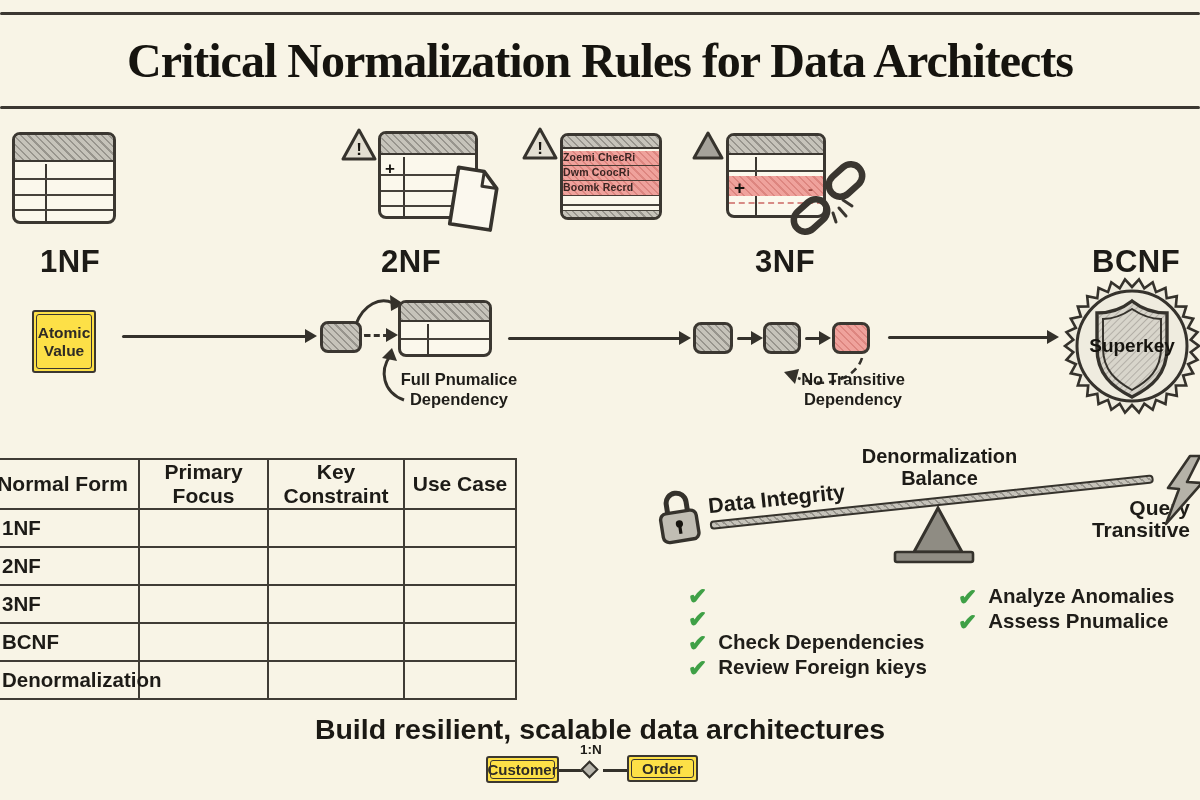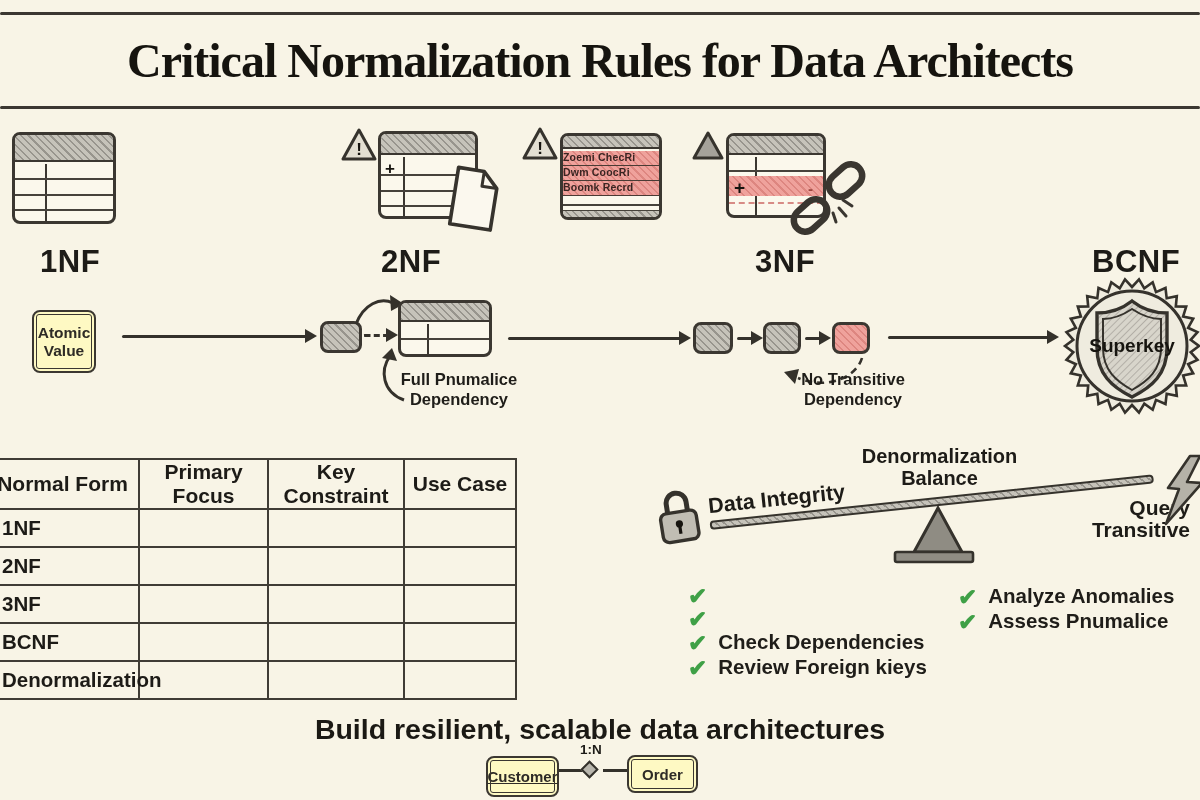--- a/index.html
+++ b/index.html
@@ -29,21 +29,21 @@
   .hline{position:absolute;left:0;right:0;height:1.8px;background:#46423b;}
   .plus{position:absolute;font-weight:700;font-size:17px;color:#16140f;line-height:1;}
   .minus{position:absolute;font-weight:700;font-size:15px;color:#9c4740;line-height:1;}
 
   .red-row{height:15px;border-bottom:1.8px solid #4a3b34;font-weight:700;font-size:10.5px;line-height:13px;
            color:#3a2522;padding-left:0;letter-spacing:.2px;overflow:hidden;}
 
   .flow-box{position:absolute;width:42px;height:32px;border:3px solid var(--line);border-radius:8px;}
   .note{position:absolute;font-weight:700;font-size:16.5px;line-height:19.5px;text-align:center;color:#1f1d19;}
 
-  .dbl-box{position:absolute;border:2.5px solid var(--line);border-radius:8px;background:#fef9c3;}
+  .dbl-box{position:absolute;border:2.5px solid var(--line);border-radius:3px;background:#fde047;}
   .dbl-box::after{content:"";position:absolute;inset:2px;border:1.6px solid var(--line);border-radius:3px;pointer-events:none;}
 
   .atomic{display:flex;align-items:center;justify-content:center;text-align:center;
           font-weight:700;font-size:15.5px;line-height:17.5px;}
 
   .arrow{position:absolute;height:3px;background:#34312b;border-radius:2px;}
   .arrow::after{content:"";position:absolute;right:-3px;top:-5.6px;width:0;height:0;
                 border-left:12px solid #34312b;border-top:7px solid transparent;border-bottom:7px solid transparent;}
   .arrow.dashed{background:none;border-top:3px dashed #34312b;height:0;}
   .arrow.dashed::after{top:-8.6px;}
@@ -335,24 +335,24 @@
       </li>
 
       <li>
         <span class="check">✔</span>
         <span>Assess Pnumalice</span>
       </li>
     </ul>
 
   <div class="tagline" style="top:713px;">Build resilient, scalable data architectures</div>
 
-  <div class="dbl-box er-entity" style="left:486px;top:756px;width:73px;height:41px;text-decoration:underline;">
+  <div class="dbl-box er-entity" style="left:486px;top:756px;width:73px;height:27px;">
     <span>Customer</span>
   </div>
   <div class="er-line" style="left:559px;top:769px;width:24px;"></div>
   <div class="er-label" style="left:576px;top:742px;width:30px;">1:N</div>
   <div class="er-diamond" style="left:583px;top:763px;"></div>
   <div class="er-line" style="left:603px;top:769px;width:24px;"></div>
-  <div class="dbl-box er-entity" style="left:627px;top:755px;width:71px;height:38px;">
+  <div class="dbl-box er-entity" style="left:627px;top:755px;width:71px;height:27px;">
     <span>Order</span>
   </div>
 
 </div>
 
 </body></html>

